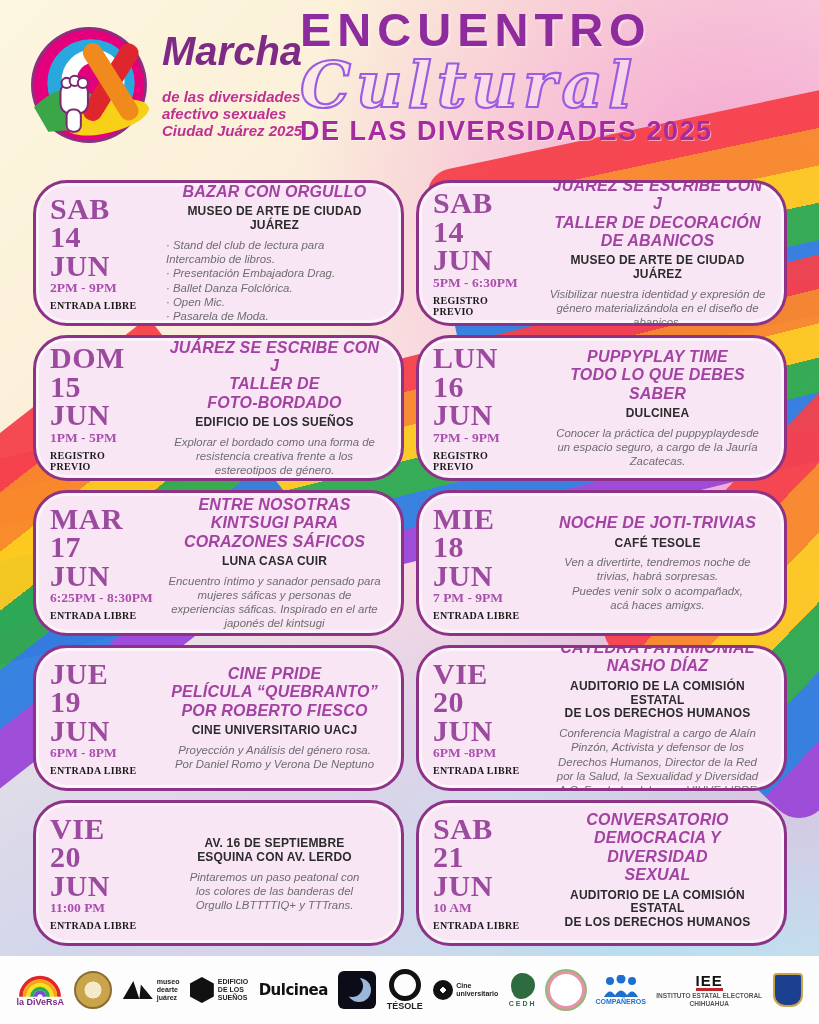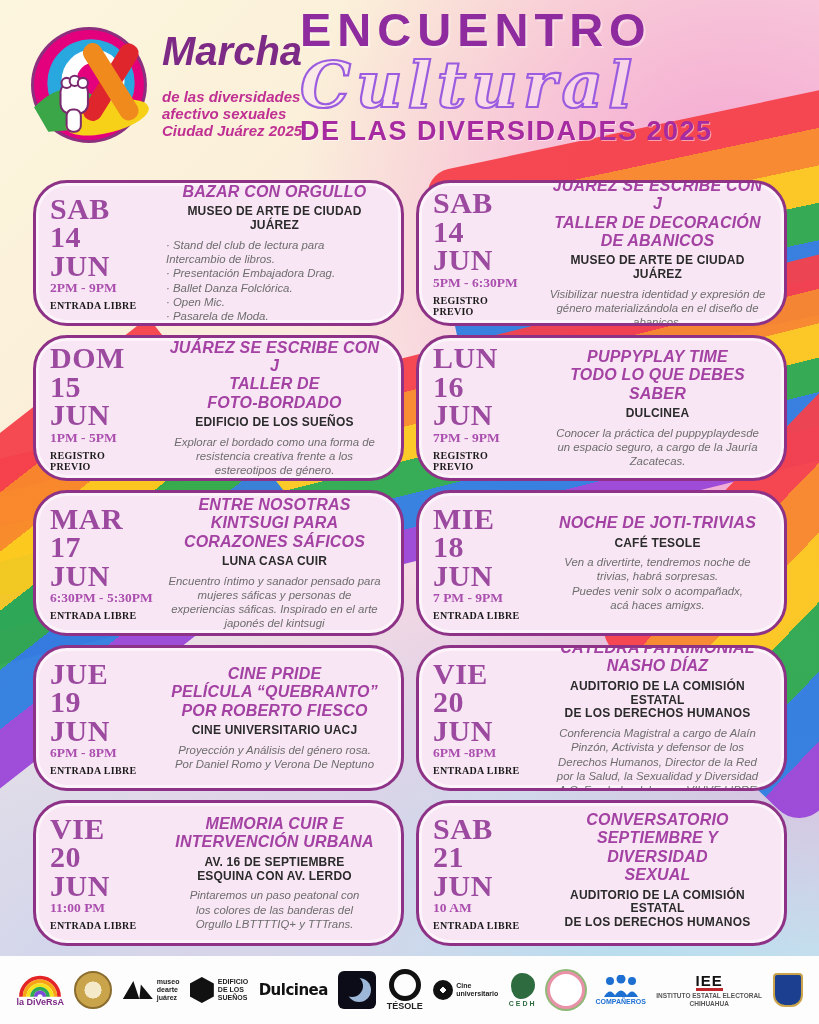--- a/index.html
+++ b/index.html
@@ -187,21 +187,21 @@
         <div class="venue">DULCINEA</div>
         <div class="desc">Conocer la práctica del puppyplaydesde un espacio seguro, a cargo de la Jauría Zacatecas.</div>
       </div>
     </div>
 
     <div class="card">
       <div class="date-col">
         <div class="d">MAR</div>
         <div class="d">17</div>
         <div class="d">JUN</div>
-        <div class="time">6:30PM - 5:30PM</div>
+        <div class="time">6:25PM - 8:30PM</div>
         <div class="adm">ENTRADA LIBRE</div>
       </div>
       <div class="content-col">
         <div class="title">ENTRE NOSOTRAS
 KINTSUGI PARA
 CORAZONES SÁFICOS</div>
         <div class="venue">LUNA CASA CUIR</div>
         <div class="desc">Encuentro íntimo y sanador pensado para mujeres sáficas y personas de experiencias sáficas. Inspirado en el arte japonés del kintsugi</div>
       </div>
     </div>
@@ -261,41 +261,39 @@
 
     <div class="card">
       <div class="date-col">
         <div class="d">VIE</div>
         <div class="d">20</div>
         <div class="d">JUN</div>
         <div class="time">11:00 PM</div>
         <div class="adm">ENTRADA LIBRE</div>
       </div>
       <div class="content-col">
-        <div class="title">MEMORIA CUIR E
-INTERVENCIÓN URBANA</div>
         <div class="venue">AV. 16 DE SEPTIEMBRE
 ESQUINA CON AV. LERDO</div>
         <div class="desc">Pintaremos un paso peatonal con
 los colores de las banderas del
 Orgullo LBTTTTIQ+ y TTTrans.</div>
       </div>
     </div>
 
     <div class="card">
       <div class="date-col">
         <div class="d">SAB</div>
         <div class="d">21</div>
         <div class="d">JUN</div>
         <div class="time">10 AM</div>
         <div class="adm">ENTRADA LIBRE</div>
       </div>
       <div class="content-col">
         <div class="title">CONVERSATORIO
-SEPTIEMBRE Y DIVERSIDAD
+DEMOCRACIA Y DIVERSIDAD
 SEXUAL</div>
         <div class="venue">AUDITORIO DE LA COMISIÓN ESTATAL
 DE LOS DERECHOS HUMANOS</div>
         <div class="desc"></div>
       </div>
     </div>
 
   </div>
 
   <div class="footer">

